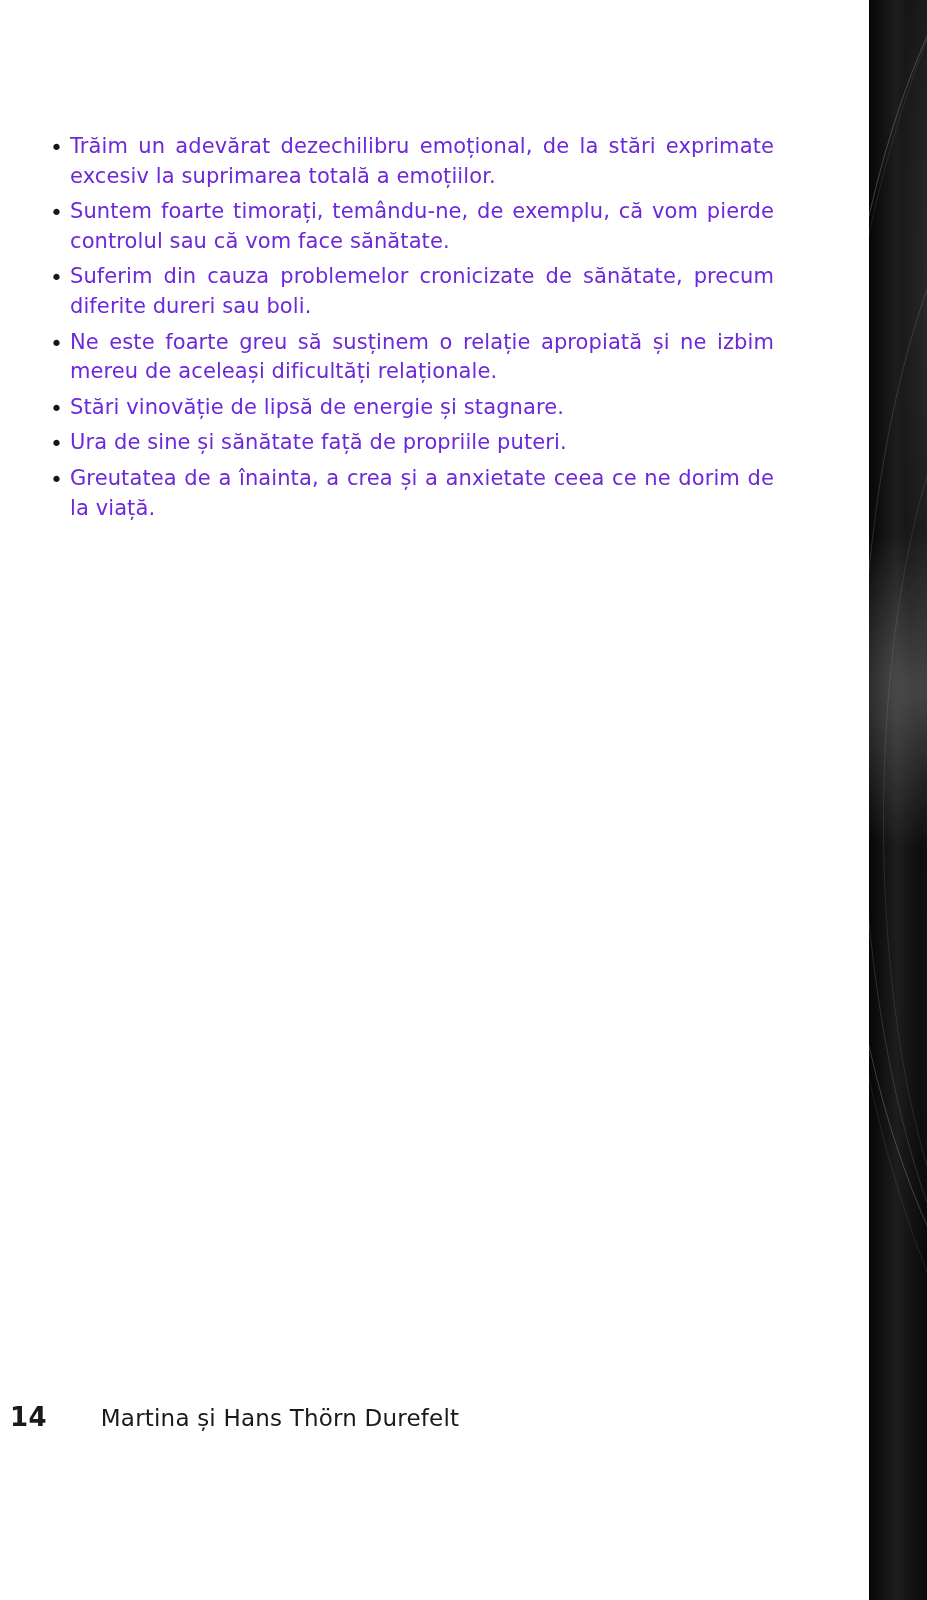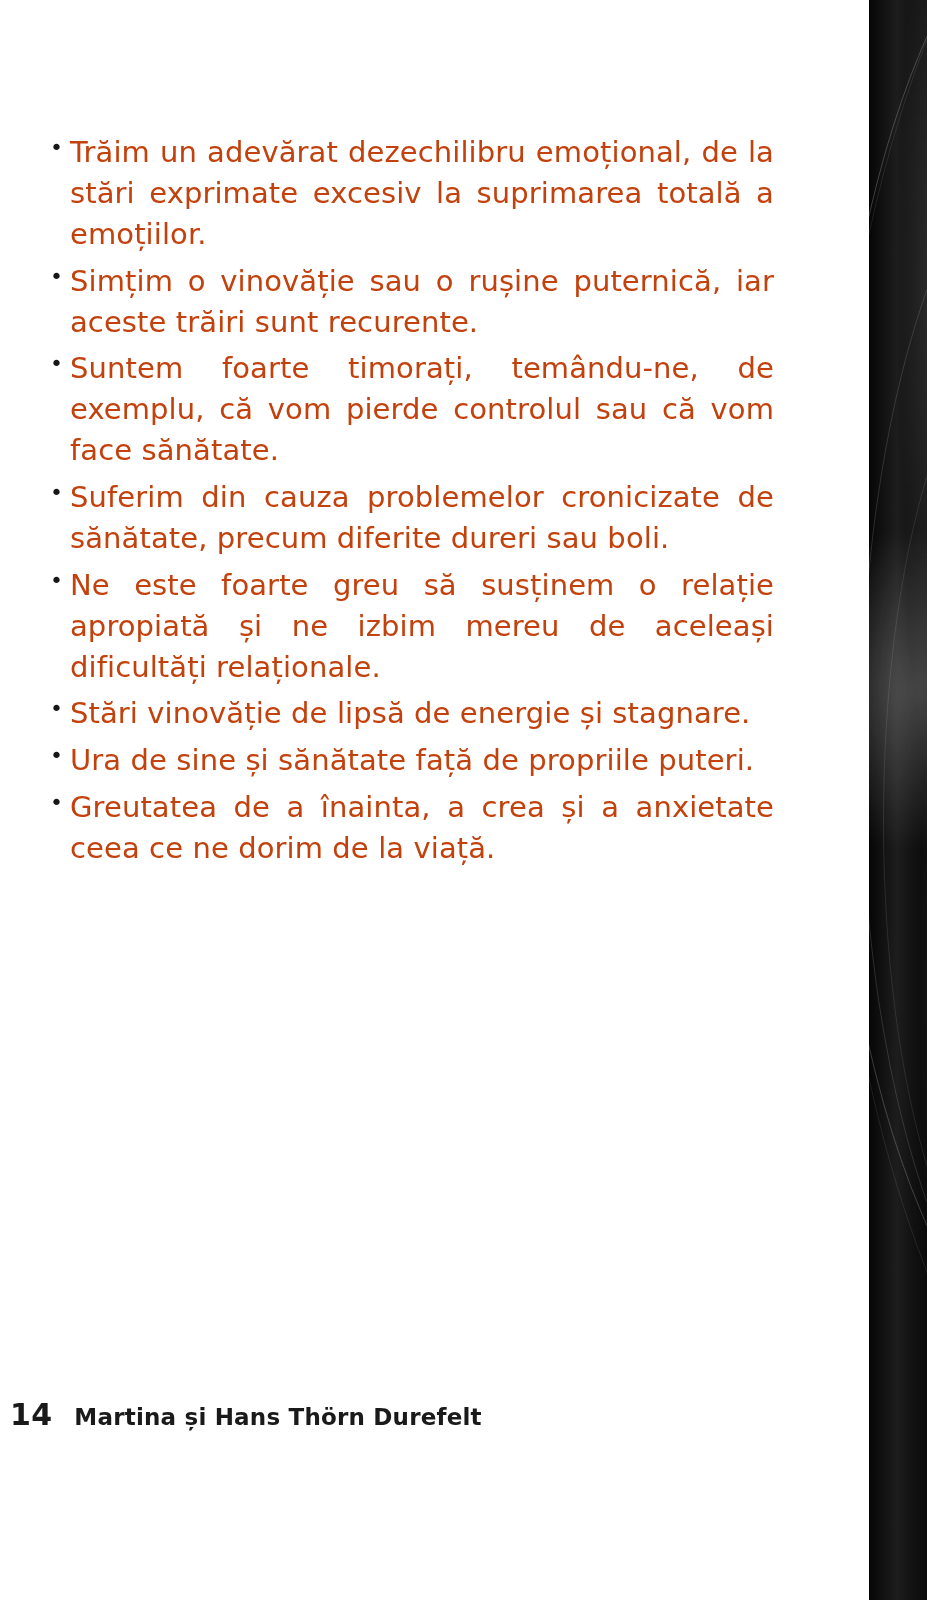--- a/index.html
+++ b/index.html
@@ -76,26 +76,26 @@
 
   ul#bullets {
     list-style: none;
     margin: 0;
     padding: 0;
   }
   ul#bullets li {
     position: relative;
     padding-left: 26px;
     margin: 0 0 6px 0;
-    font-size: 29px;
+    font-size: 21px;
     line-height: 1.41;
     text-align: justify;
     text-justify: inter-word;
     letter-spacing: 0.1px;
-    color: #c2410c;
+    color: #6d28d9;
   }
   ul#bullets li::before {
     content: "\2022";
     position: absolute;
     left: 6px;
     top: -1px;
     font-size: 22px;
     line-height: 1.5;
     color: #171717;
   }
@@ -111,40 +111,38 @@
     bottom: 168px;
     width: 760px;
     display: flex;
     align-items: baseline;
     gap: 22px;
     font-size: 23px;
     color: #1a1a1a;
   }
   #footer .folio {
     font-weight: 700;
-    font-size: 30px;
+    font-size: 26px;
     letter-spacing: 0.3px;
   }
   #footer .running-head {
-    font-weight: 700;
+    font-weight: 400;
     letter-spacing: 0.2px;
+    margin-left: 32px;
   }
 </style>
 </head>
 <body>
 
 <div id="page">
 
   <div id="content">
     <ul id="bullets">
       <li>
           <span class="line-block">Trăim un adevărat dezechilibru emoțional, de la stări exprimate excesiv la suprimarea totală a emoțiilor.</span>
-        </li>
-      <li>
-          <span class="line-block">Simțim o vinovăție sau o rușine puternică, iar aceste trăiri sunt recurente.</span>
         </li>
       <li>
           <span class="line-block">Suntem foarte timorați, temându-ne, de exemplu, că vom pierde controlul sau că vom face sănătate.</span>
         </li>
       <li>
           <span class="line-block">Suferim din cauza problemelor cronicizate de sănătate, precum diferite dureri sau boli.</span>
         </li>
       <li>
           <span class="line-block">Ne este foarte greu să susținem o relație apropiată și ne izbim mereu de aceleași dificultăți relaționale.</span>
         </li>

